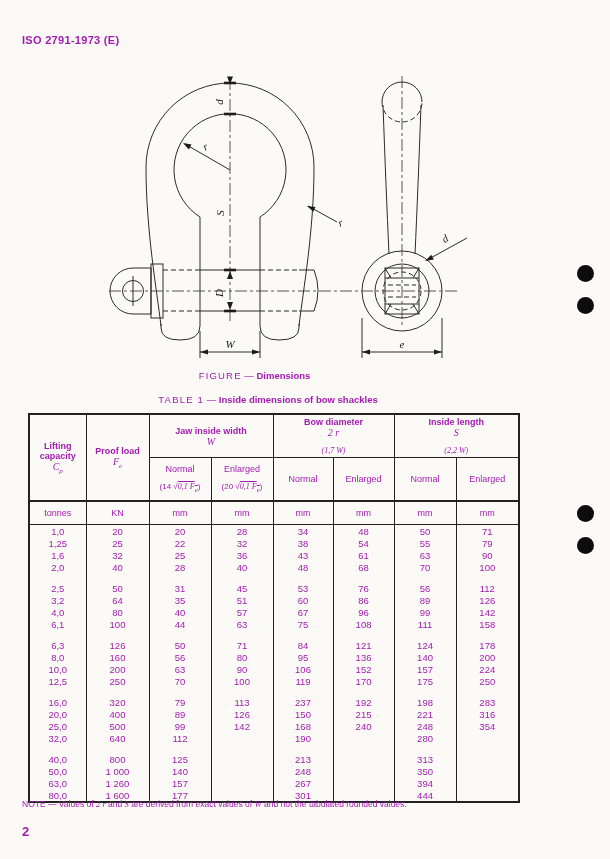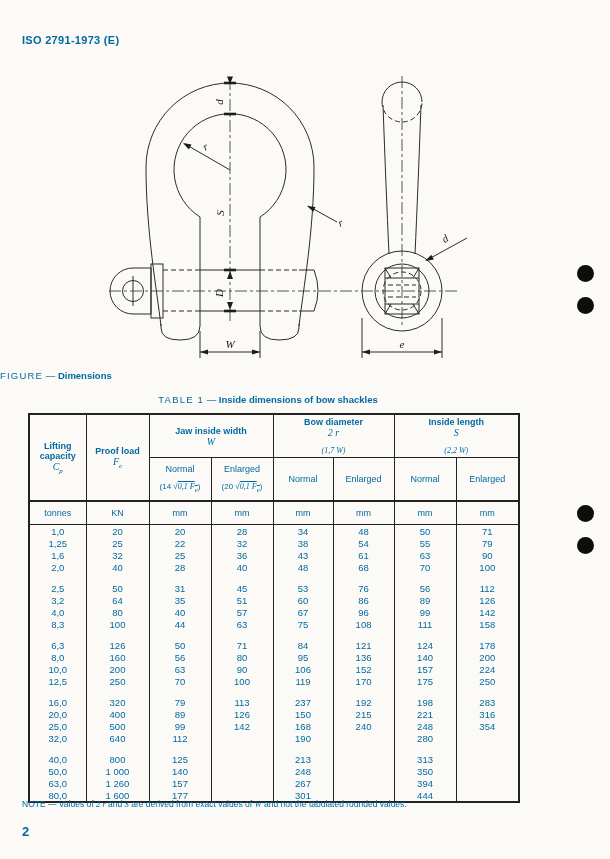--- a/index.html
+++ b/index.html
@@ -1,23 +1,23 @@
 <!DOCTYPE html>
 <html><head>
 <meta charset="utf-8">
 <style>
   html,body { margin:0; padding:0; background:#e8e8e8; }
   .page {
     position:relative; width:610px; height:859px; margin:0 auto;
-    background:#fbfaf7; color:#0369a1; overflow:hidden;
+    background:#fbfaf7; color:#a21caf; overflow:hidden;
     font-family:"Liberation Sans", sans-serif;
   }
   .doc-ref { position:absolute; left:22px; top:34px; font-size:11px; font-weight:bold; letter-spacing:.3px; }
   .fig-wrap { position:absolute; left:95px; top:76px; }
-  .fig-caption { position:absolute; left:0; top:370px; width:509px; text-align:left; font-size:9.5px; }
+  .fig-caption { position:absolute; left:0; top:370px; width:509px; text-align:center; font-size:9.5px; }
   .tbl-title   { position:absolute; left:0; top:394px; width:536px; text-align:center; font-size:9.5px; }
   .cap-prefix { letter-spacing:1.2px; }
   .cap-label  { font-weight:bold; }
   .tbl-pos { position:absolute; left:28px; top:413px; width:492px; }
   table { border-collapse:collapse; width:490px; table-layout:fixed; }
   table, th, td { border:1px solid #222; }
   table { border-width:2px; }
   thead th { font-size:9px; padding:2px 1px; vertical-align:middle; background:transparent; }
   th.grp { font-weight:bold; }
   th .sym { font-weight:normal; }
@@ -284,21 +284,21 @@
             <td>4,0</td>
             <td>80</td>
             <td>40</td>
             <td>57</td>
             <td>67</td>
             <td>96</td>
             <td>99</td>
             <td>142</td>
           </tr>
           <tr>
-            <td>8,3</td>
+            <td>6,1</td>
             <td>100</td>
             <td>44</td>
             <td>63</td>
             <td>75</td>
             <td>108</td>
             <td>111</td>
             <td>158</td>
           </tr>
           <tr class="group-start">
             <td>6,3</td>

